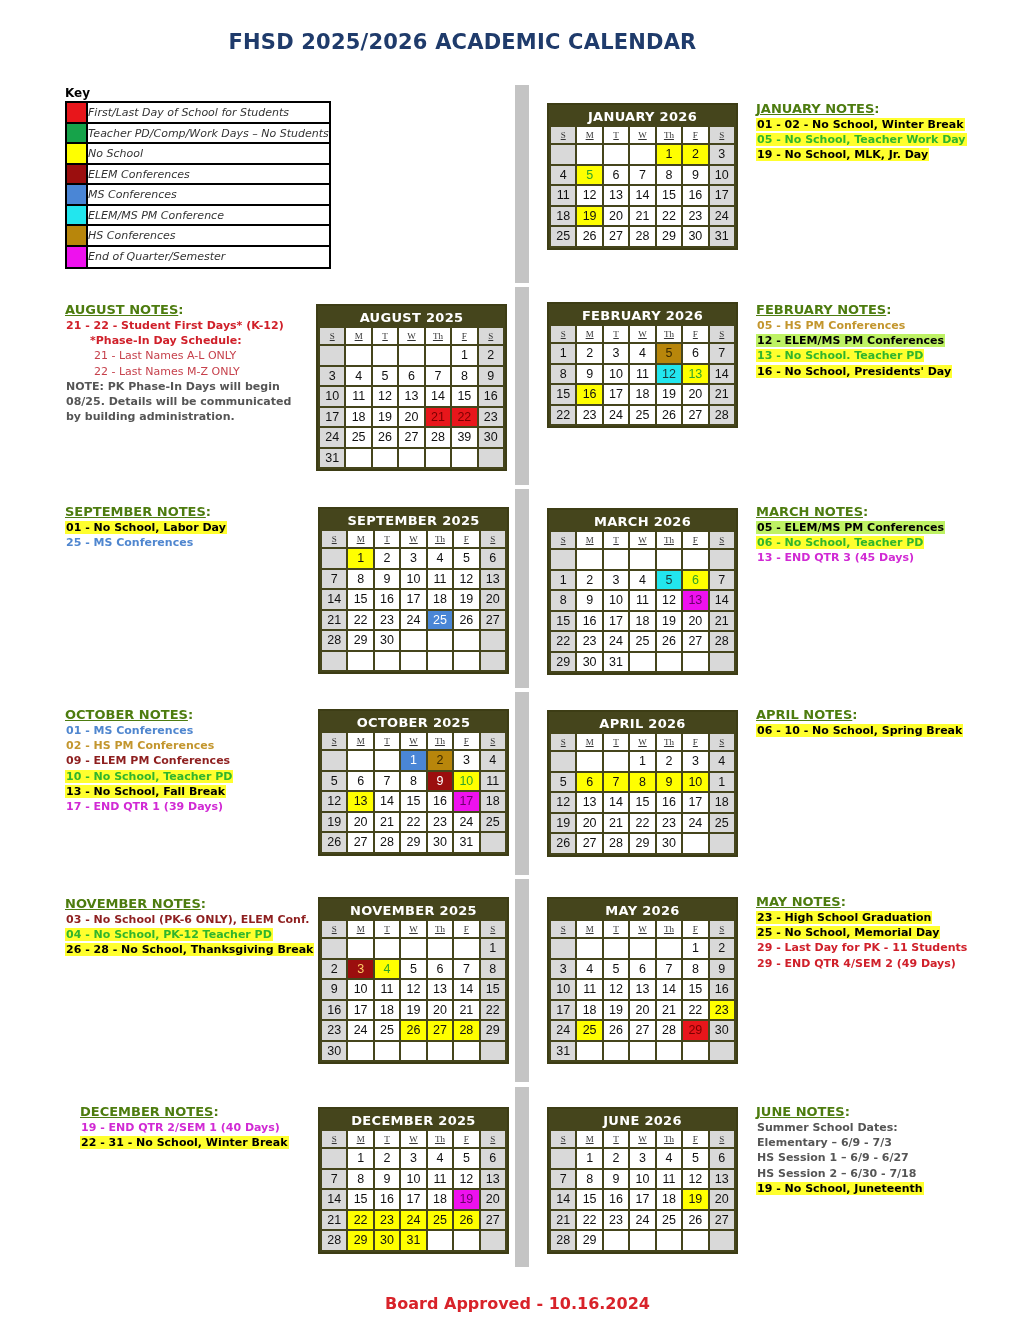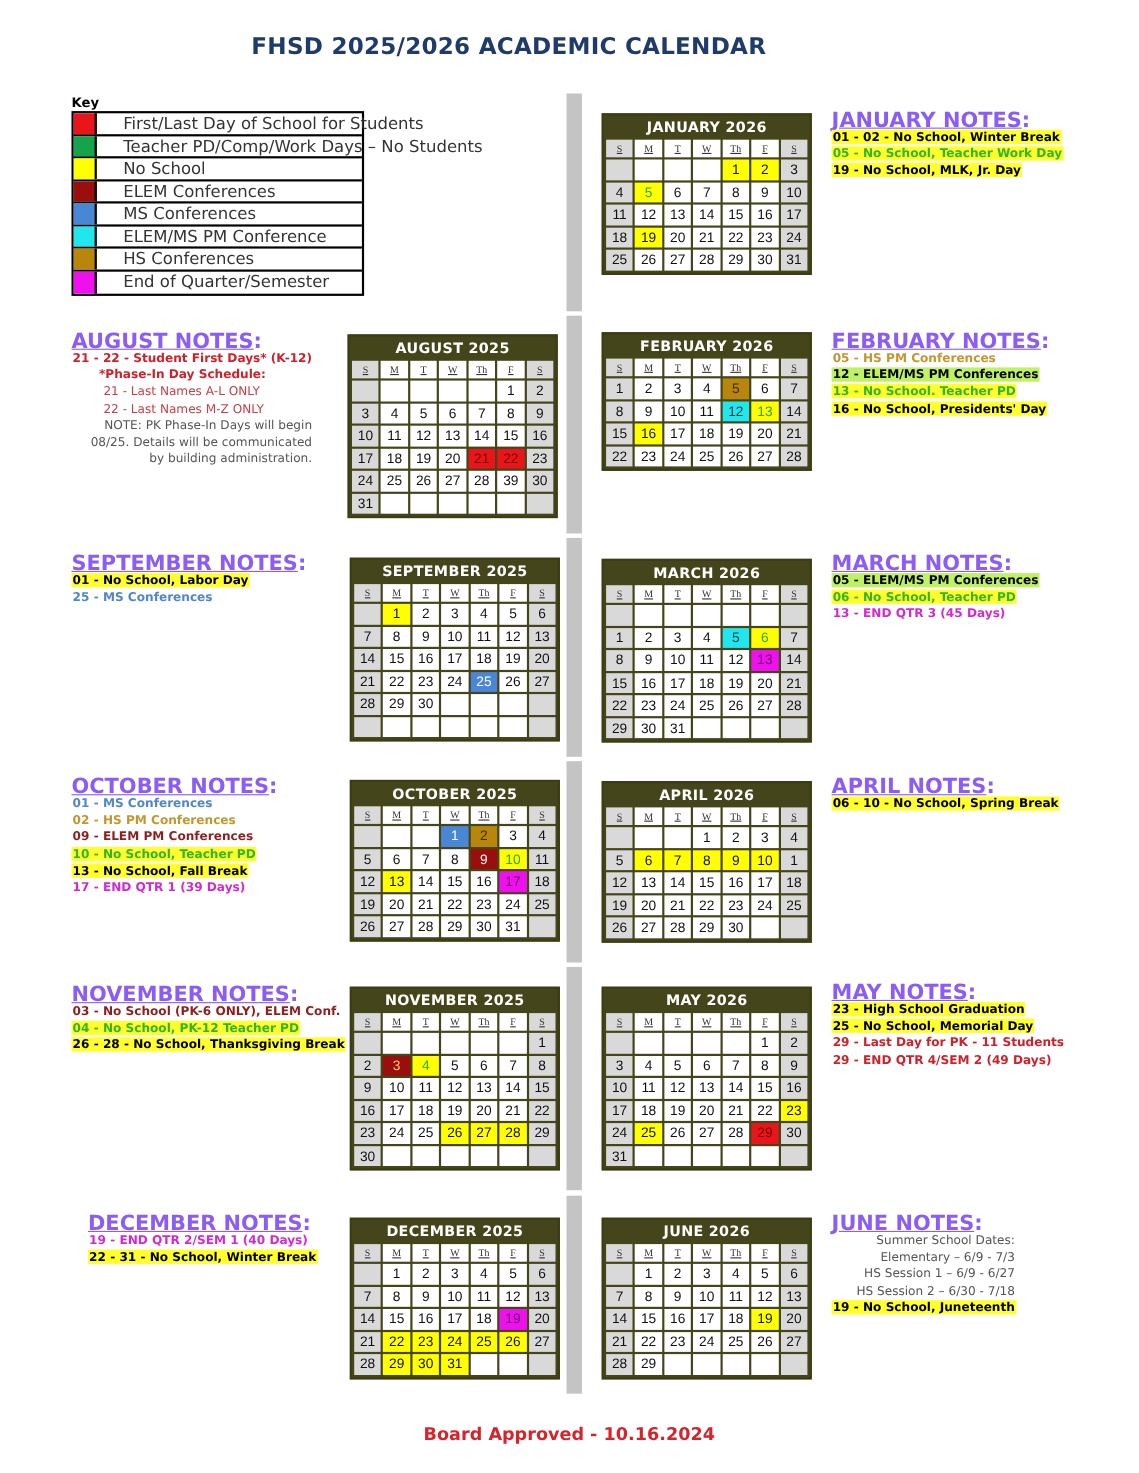--- a/index.html
+++ b/index.html
@@ -16,21 +16,21 @@
     font-weight: bold; font-size: 16px; color: #d8232a;
   }
 
   
   .key { position: absolute; left: 65px; top: 86px; }
   .key-title { font-size: 12px; font-weight: bold; color: #000; margin-bottom: 1px; }
   .key-table { border: 2px solid #000; width: 266px; }
   .key-row { display: flex; height: 20.5px; border-bottom: 2px solid #000; }
   .key-row:last-child { border-bottom: none; }
   .key-swatch { width: 21px; border-right: 2px solid #000; flex: none; }
-  .key-label { font-size: 15px; color: #333; padding-left: 24px; line-height: 19px; white-space: nowrap; }
+  .key-label { font-size: 11px; color: #333; padding-left: 0; line-height: 19px; white-space: nowrap; font-style: italic; }
 
   
   .divider-seg { position: absolute; left: 515px; width: 14px; background: #c4c4c4; }
 
   
   .cal {
     position: absolute; width: 191px; background: #45451c;
     border: 2px solid #3d3d15; padding: 0 2px 2px 2px;
   }
   .cal-head {
@@ -54,35 +54,35 @@
   .cal-cell.c-green-text { background: #ffff00; color: #2fa52a; }
   .cal-cell.c-maroon { background: #9b0e0e; color: #ffcc66; }
   .cal-cell.c-maroon-w { background: #9b0e0e; color: #fff; }
   .cal-cell.c-blue { background: #4a86d6; color: #fff; }
   .cal-cell.c-cyan { background: #22e6ee; color: #1a3a3a; }
   .cal-cell.c-gold { background: #b8860b; color: #3a2a00; }
   .cal-cell.c-magenta { background: #ee11ee; color: #6a006a; }
 
   
   .notes { position: absolute; font-size: 11px; line-height: 15.2px; font-weight: bold; }
-  .notes-title { font-size: 19px; font-weight: bold; color: #8b5cf6; line-height: 16px; }
+  .notes-title { font-size: 13px; font-weight: bold; color: #4d7c0f; line-height: 16px; }
   .notes-title span.u { text-decoration: underline; }
   .note { white-space: nowrap; display: block; }
   .note span { padding: 0 1px; }
   .hl-yellow span { background: #ffff2e; }
   .hl-cyan span { background: #bef264; }
   .t-black { color: #000; }
   .t-red { color: #d0202a; }
   .t-green { color: #31b52c; }
   .t-blue { color: #4f86cf; }
   .t-gold { color: #c3962e; }
   .t-maroon { color: #8e1f1f; }
   .t-magenta { color: #d12ad4; }
   .t-pink { color: #c6404b; font-weight: normal; }
-  .t-gray { color: #555; font-weight: normal; text-align: right; }
+  .t-gray { color: #555; font-weight: bold; }
   .indent1 { padding-left: 24px; }
   .indent2 { padding-left: 28px; }
 </style>
 </head>
 <body>
 
 <div class="title">FHSD 2025/2026 ACADEMIC CALENDAR</div>
 
 <div class="key">
   <div class="key-title">Key</div>

